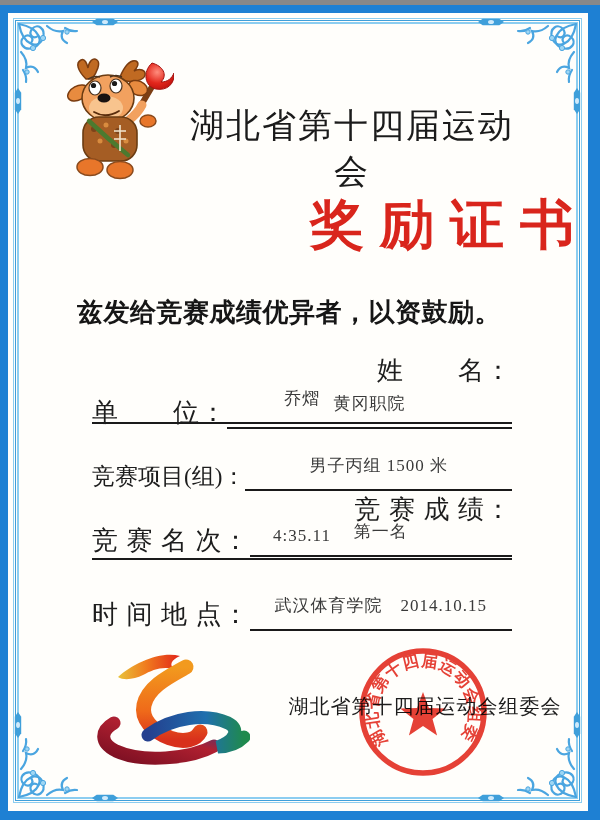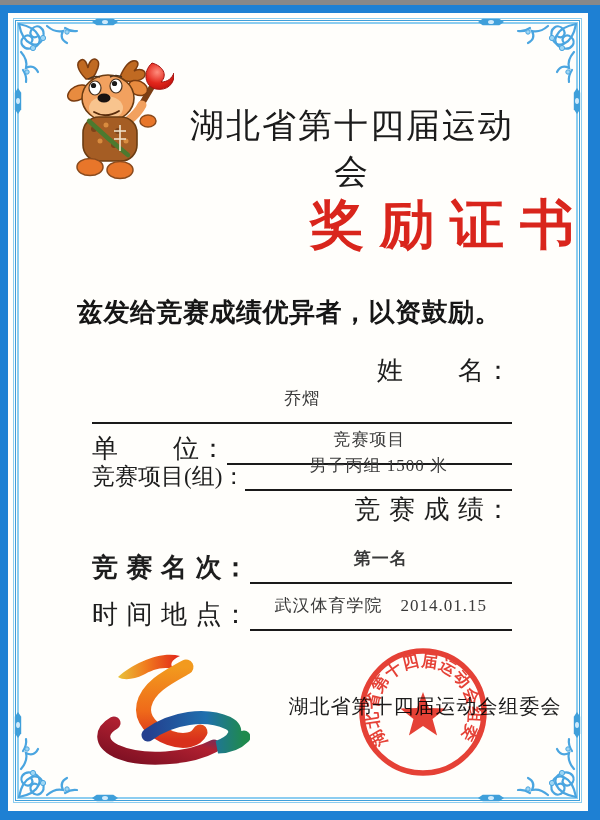--- a/index.html
+++ b/index.html
@@ -60,22 +60,22 @@
   .flabel{
     font-size:26px;color:#1d1d1d;line-height:1;white-space:pre;
     padding-bottom:3px;letter-spacing:1px;
   }
   .row.long .flabel{font-size:23px;letter-spacing:0;}
   .fline{
     flex:1;align-self:stretch;display:flex;align-items:flex-end;justify-content:center;
     border-bottom:2px solid #1a1a1a;
   }
   .fvalue{font-size:17px;color:#3a3a3a;padding-bottom:12px;letter-spacing:1px;}
-  .r1{top:353px;flex-direction:column;} .r2{top:420px;} .r3{top:446px;}
-  .r4{top:492px;flex-direction:column;} .r5{top:539px;font-weight:bold;} .r6{top:586px;}
+  .r1{top:353px;flex-direction:column;} .r2{top:384px;} .r3{top:446px;}
+  .r4{top:492px;flex-direction:column;} .r5{top:512px;} .r6{top:586px;}
   
   .logo{position:absolute;left:90px;top:638px;}
   .issuer{
     position:absolute;left:282px;top:688px;width:286px;text-align:center;
     font-size:20px;color:#1d1d1d;letter-spacing:1px;
   }
   .stamp{
     position:absolute;left:353px;top:637px;
     mix-blend-mode:multiply;opacity:0.88;
   }
@@ -213,42 +213,45 @@
 
   <div class="row r1">
     <span class="flabel">姓　　名：</span>
     <span class="fline">
         <span class="fvalue">乔熠</span>
       </span>
   </div>
   <div class="row r2">
     <span class="flabel">单　　位：</span>
     <span class="fline">
-        <span class="fvalue">竞赛项目</span>
+        <span class="fvalue">黄冈职院</span>
       </span>
   </div>
   <div class="row r3 long">
     <span class="flabel">竞赛项目(组)：</span>
     <span class="fline">
         <span class="fvalue">男子丙组 1500 米</span>
       </span>
   </div>
   <div class="row r4">
     <span class="flabel">竞 赛 成 绩：</span>
+    <span class="fline">
+        <span class="fvalue">4:35.11</span>
+      </span>
   </div>
   <div class="row r5">
     <span class="flabel">竞 赛 名 次：</span>
     <span class="fline">
         <span class="fvalue">第一名</span>
       </span>
   </div>
   <div class="row r6">
     <span class="flabel">时 间 地 点：</span>
     <span class="fline">
-        <span class="fvalue">武汉体育学院　2014.01.15</span>
+        <span class="fvalue">武汉体育学院　2014.10.15</span>
       </span>
   </div>
 
   <svg class="logo" width="160" height="130" viewBox="0 0 160 130">
     <defs>
       <linearGradient id="gFlame" x1="0" y1="0" x2="1" y2="0">
         <stop offset="0%" stop-color="#e8c23a"></stop>
           <stop offset="45%" stop-color="#f07c1e"></stop>
           <stop offset="100%" stop-color="#e2251a"></stop>
       </linearGradient>

